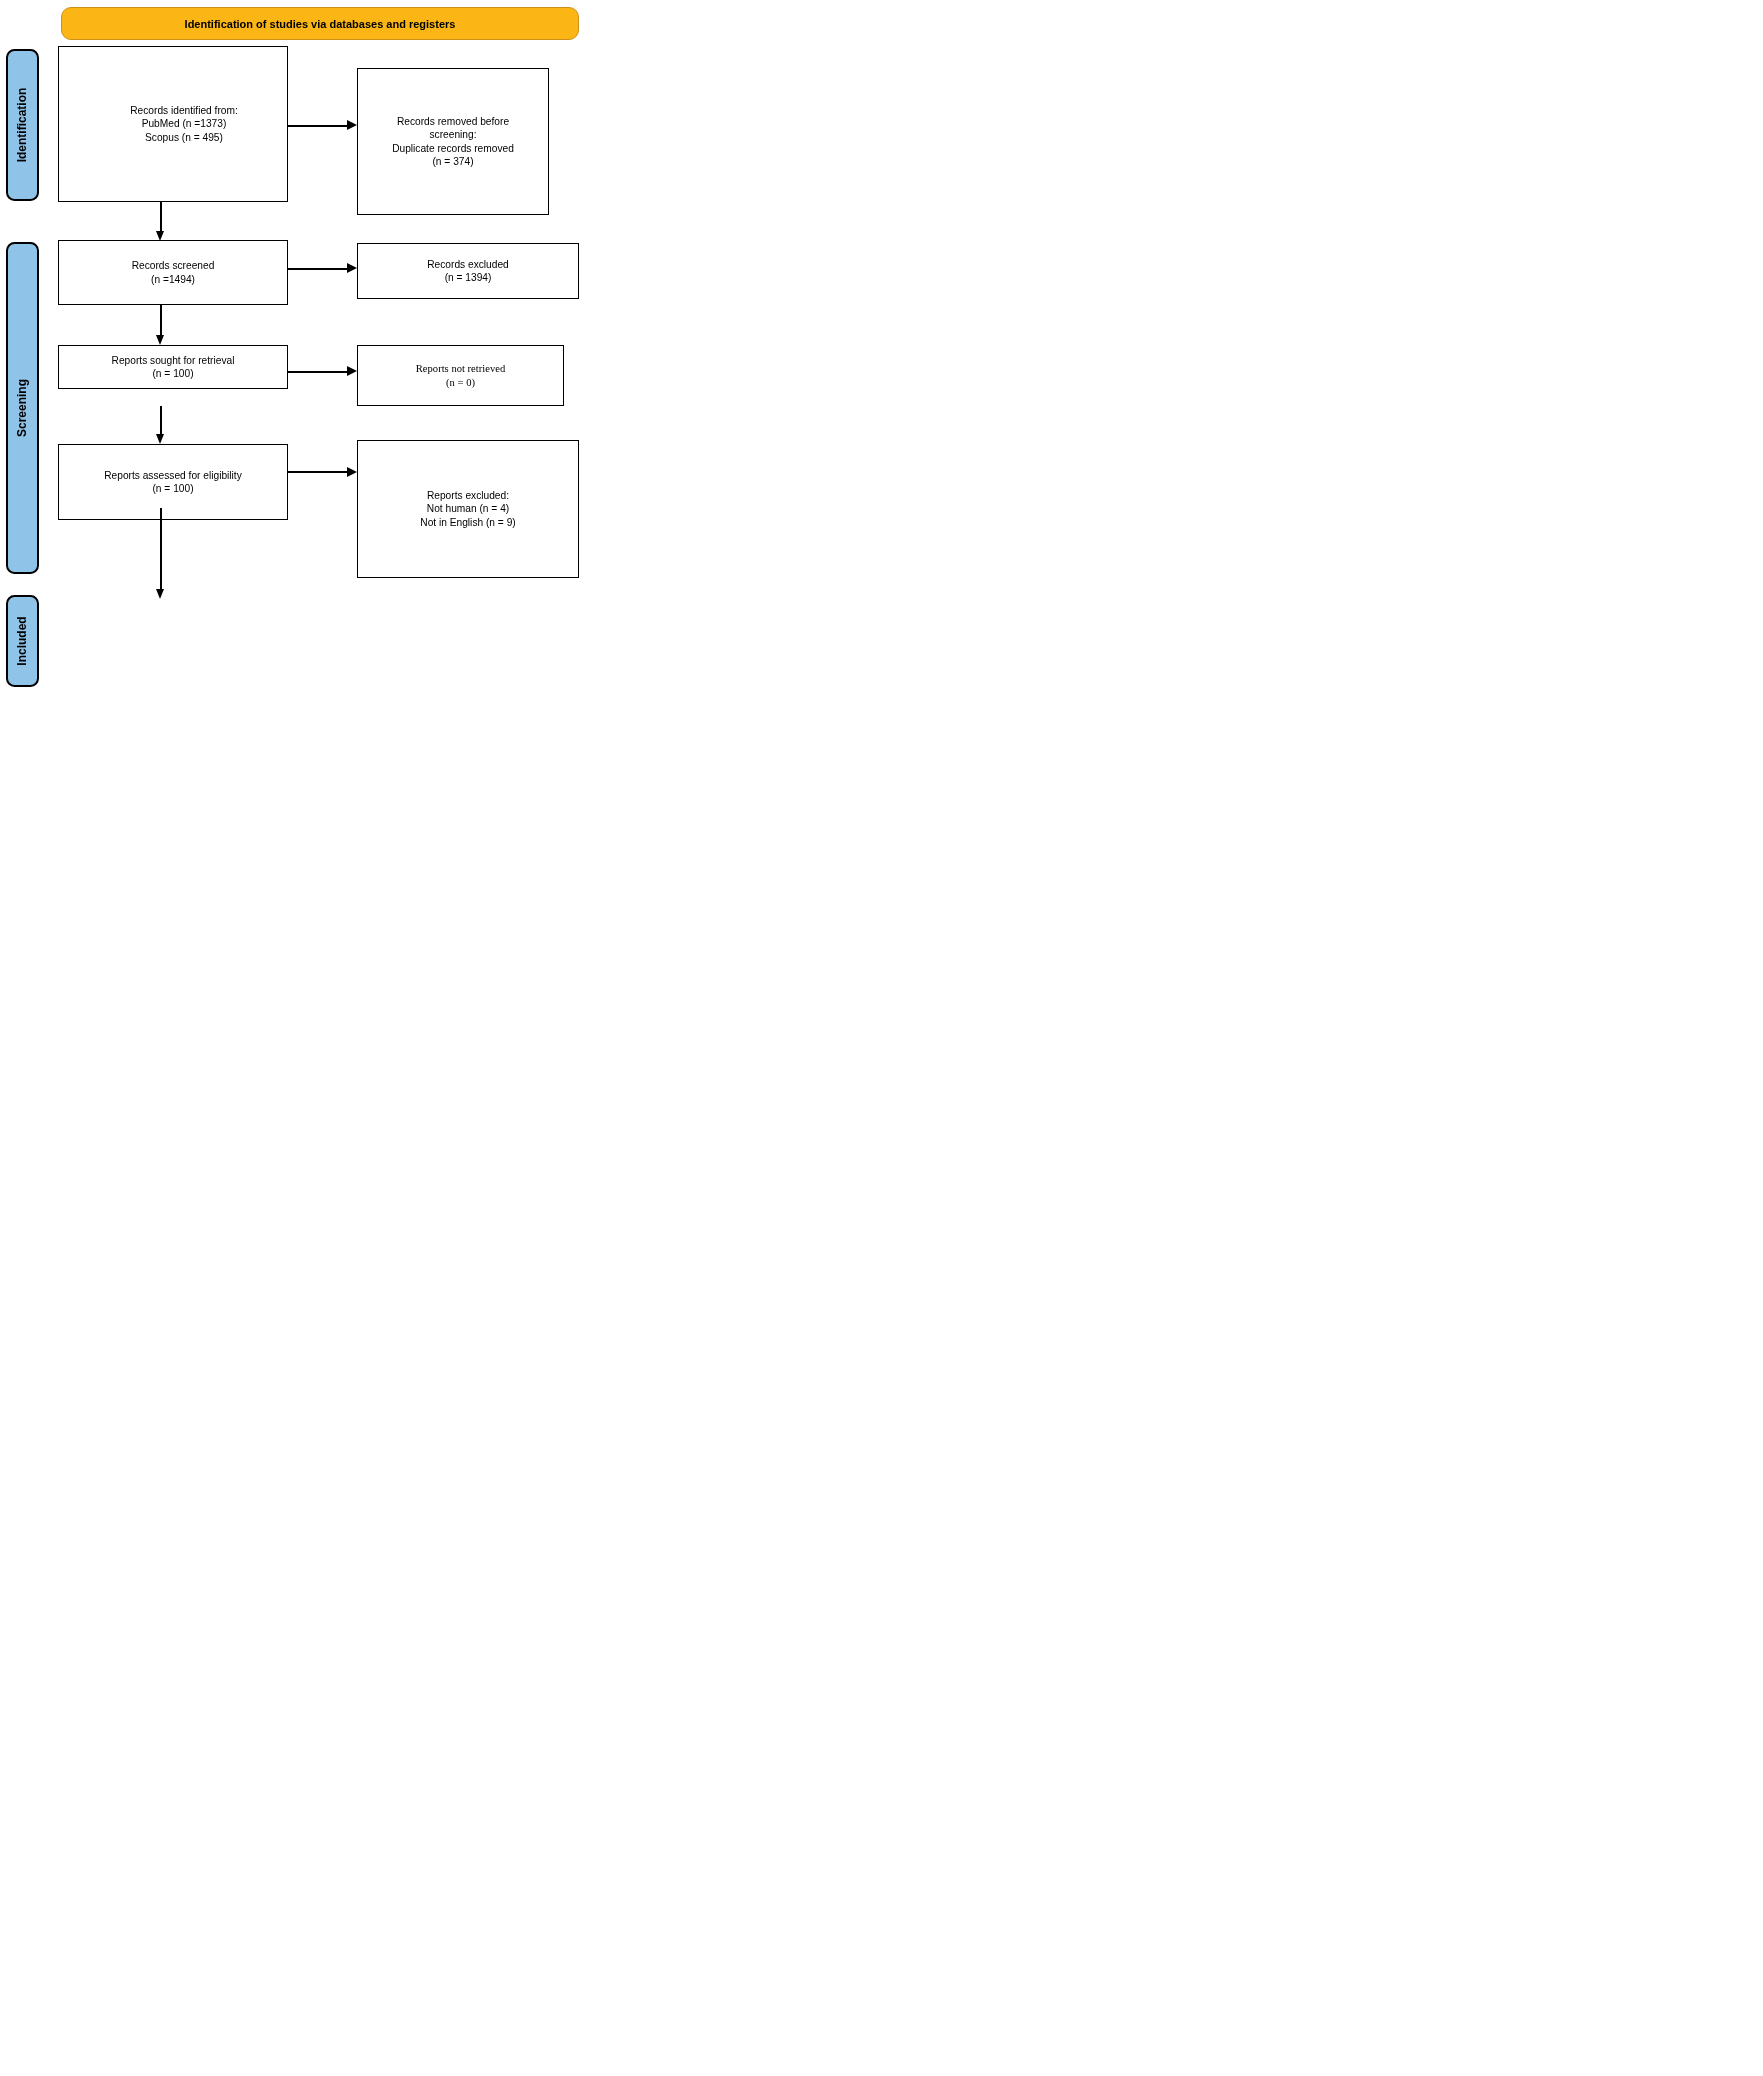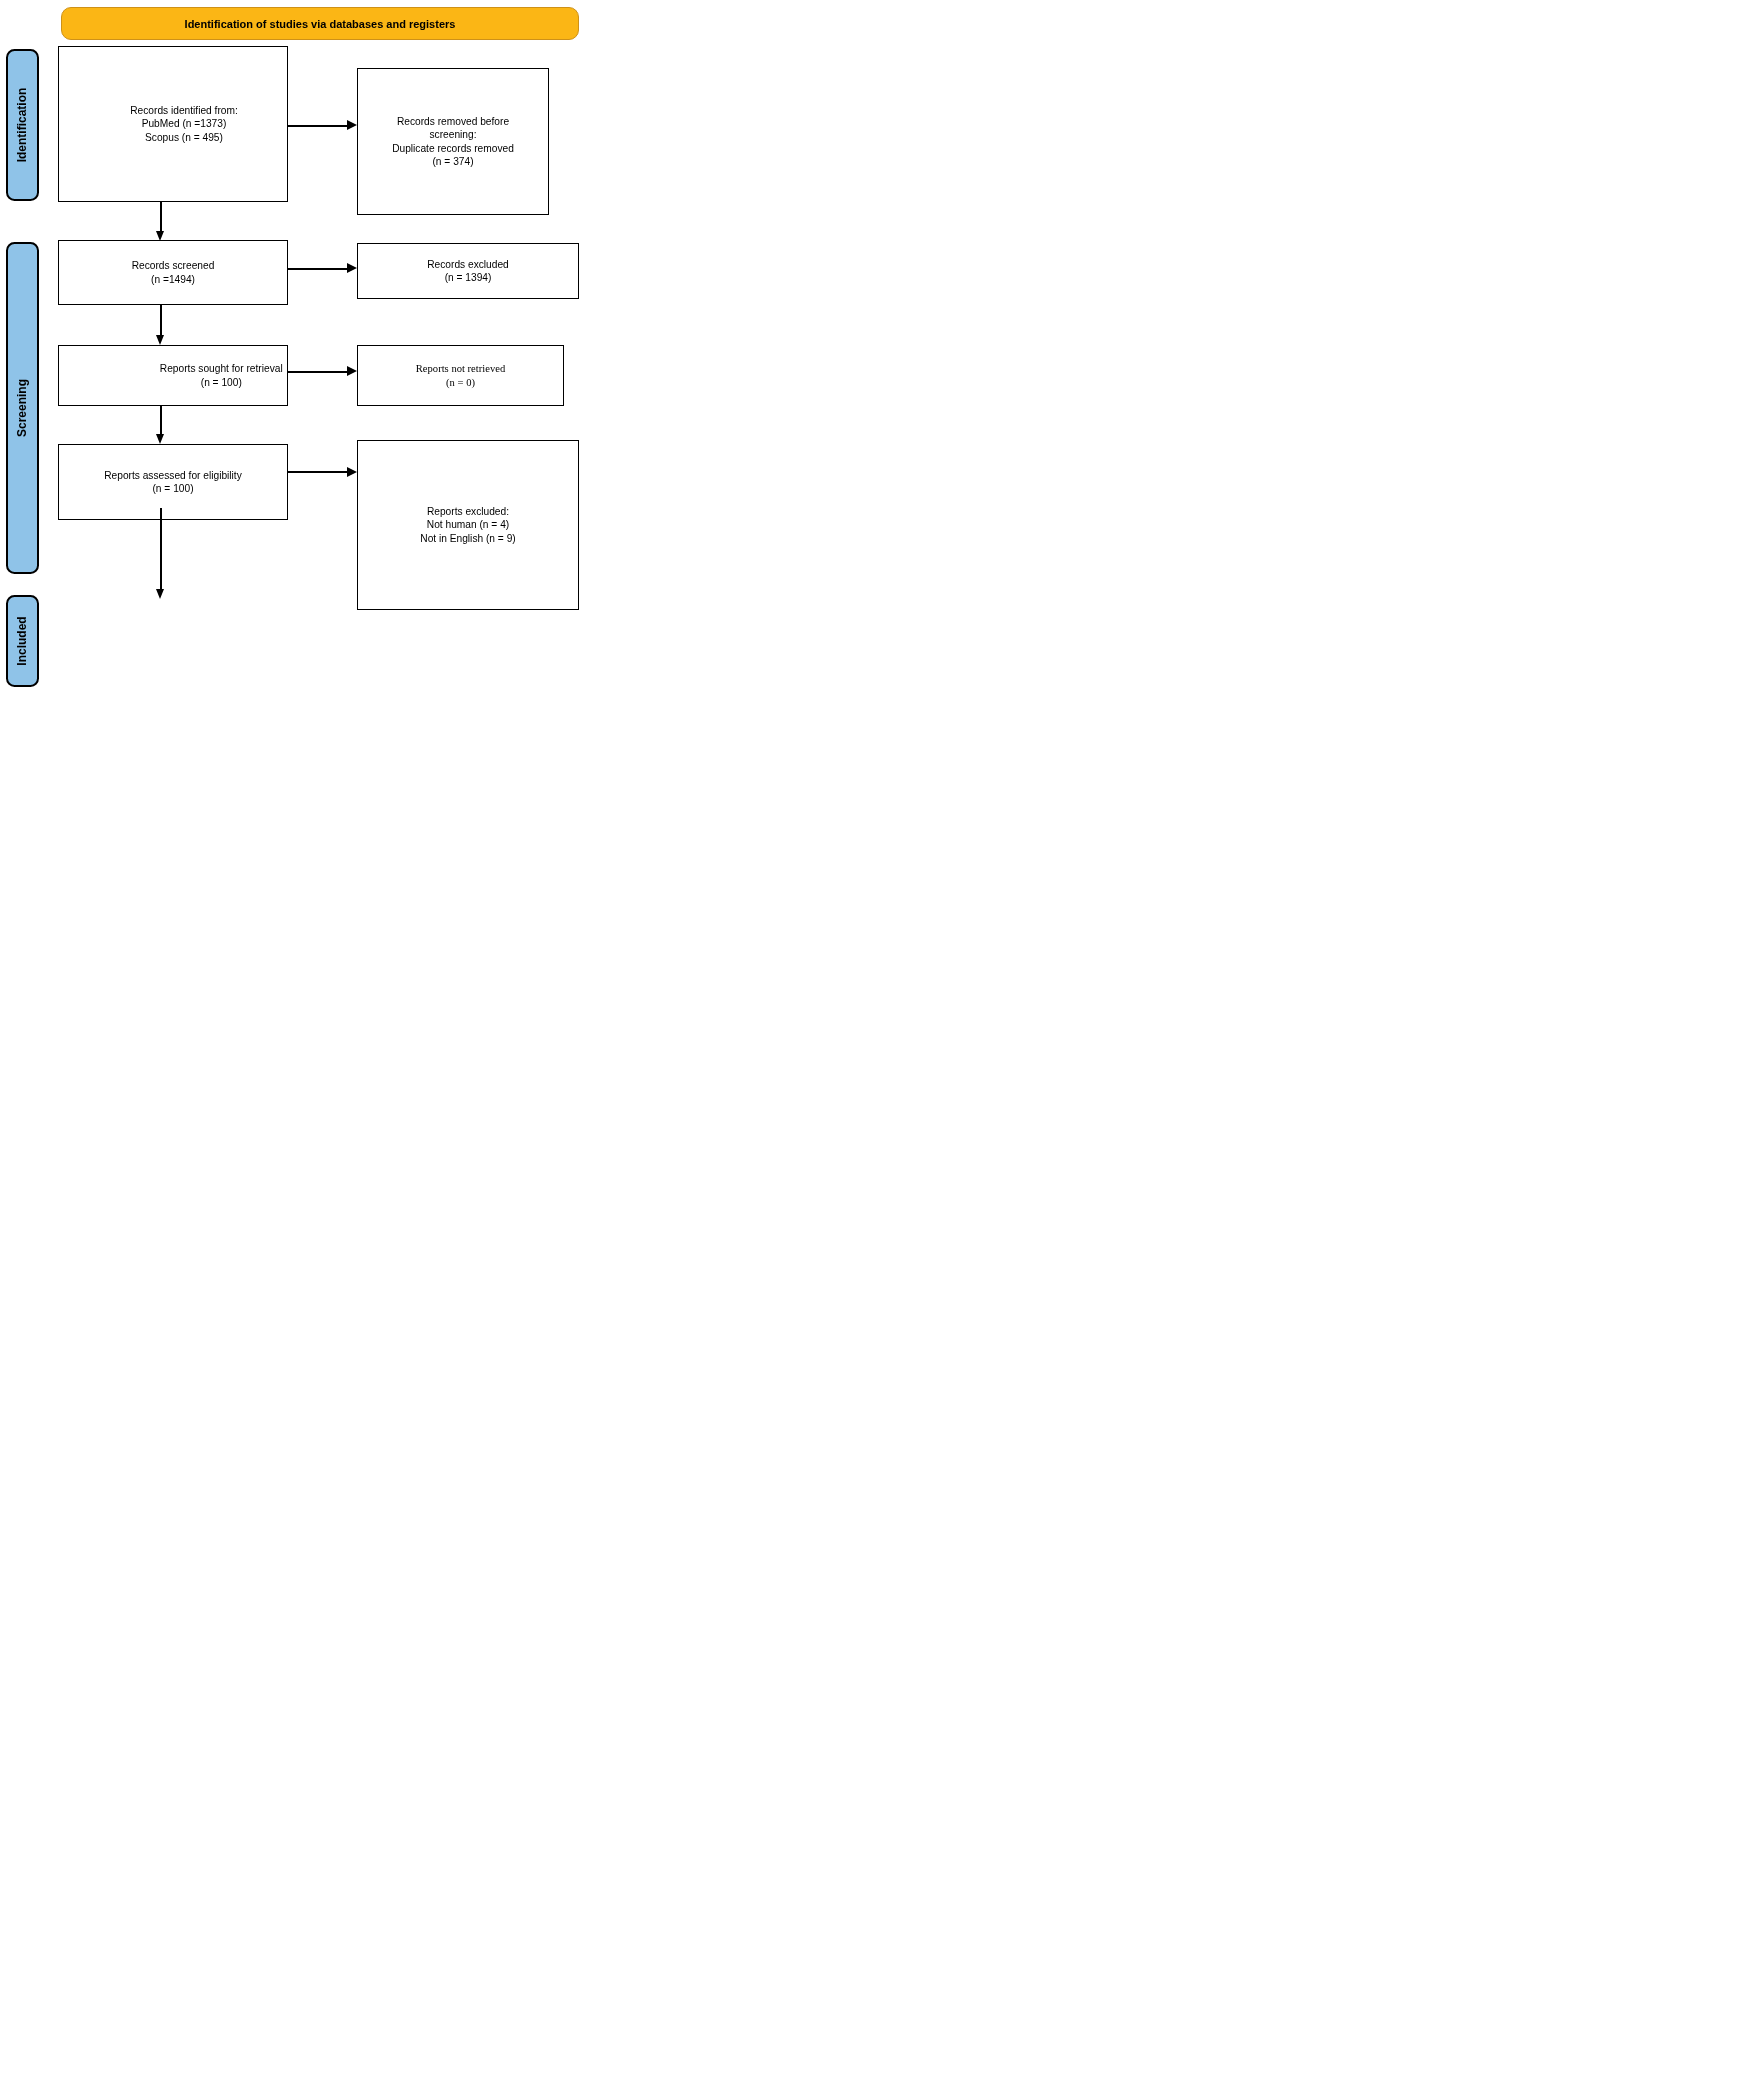--- a/index.html
+++ b/index.html
@@ -50,29 +50,29 @@
     border: 1.7px solid #000000;
     box-sizing: border-box;
     display: flex; align-items: center; justify-content: center;
     text-align: center;
     font-size: 10.2px; line-height: 1.32;
   }
   .boxtext { white-space: pre-line; padding: 0 4.3px; }
 
   .b-records-identified   { left: 58px; top: 46px;  width: 230px; height: 156px; padding-left: 22px; }
   .b-records-screened     { left: 58px; top: 240px;  width: 230px; height: 65px; }
-  .b-reports-sought       { left: 58px; top: 345px;  width: 230px; height: 61px; justify-content: flex-end; }
+  .b-reports-sought       { left: 58px; top: 345px;  width: 230px; height: 44px; }
   .b-reports-assessed     { left: 58px; top: 444px; width: 230px; height: 76px; }
   .b-studies-included     { left: 58px; top: 599px; width: 230px; height: 85px; }
 
   .b-records-removed      { left: 357px; top: 68px;  width: 192px; height: 147px; }
   .b-records-excluded     { left: 357px; top: 243px;  width: 222px; height: 56px; }
   .b-reports-not-retrieved{ left: 357px; top: 345px;  width: 207px; height: 61px;
                             font-family: "Liberation Serif", serif; font-size: 10.6px; }
-  .b-reports-excluded     { left: 357px; top: 440px; width: 222px; height: 170px; }
+  .b-reports-excluded     { left: 357px; top: 440px; width: 222px; height: 138px; }
 
   
   .shaft-v { position: absolute; width: 1.7px; background: #000000; }
   .head-v  { position: absolute; width: 0; height: 0;
              border-left: 4.7px solid transparent; border-right: 4.7px solid transparent;
              border-top: 10.2px solid #000000; }
   .shaft-h { position: absolute; height: 2.1px; background: #000000; }
   .head-h  { position: absolute; width: 0; height: 0;
              border-top: 5.5px solid transparent; border-bottom: 5.5px solid transparent;
              border-left: 10.2px solid #000000; }

